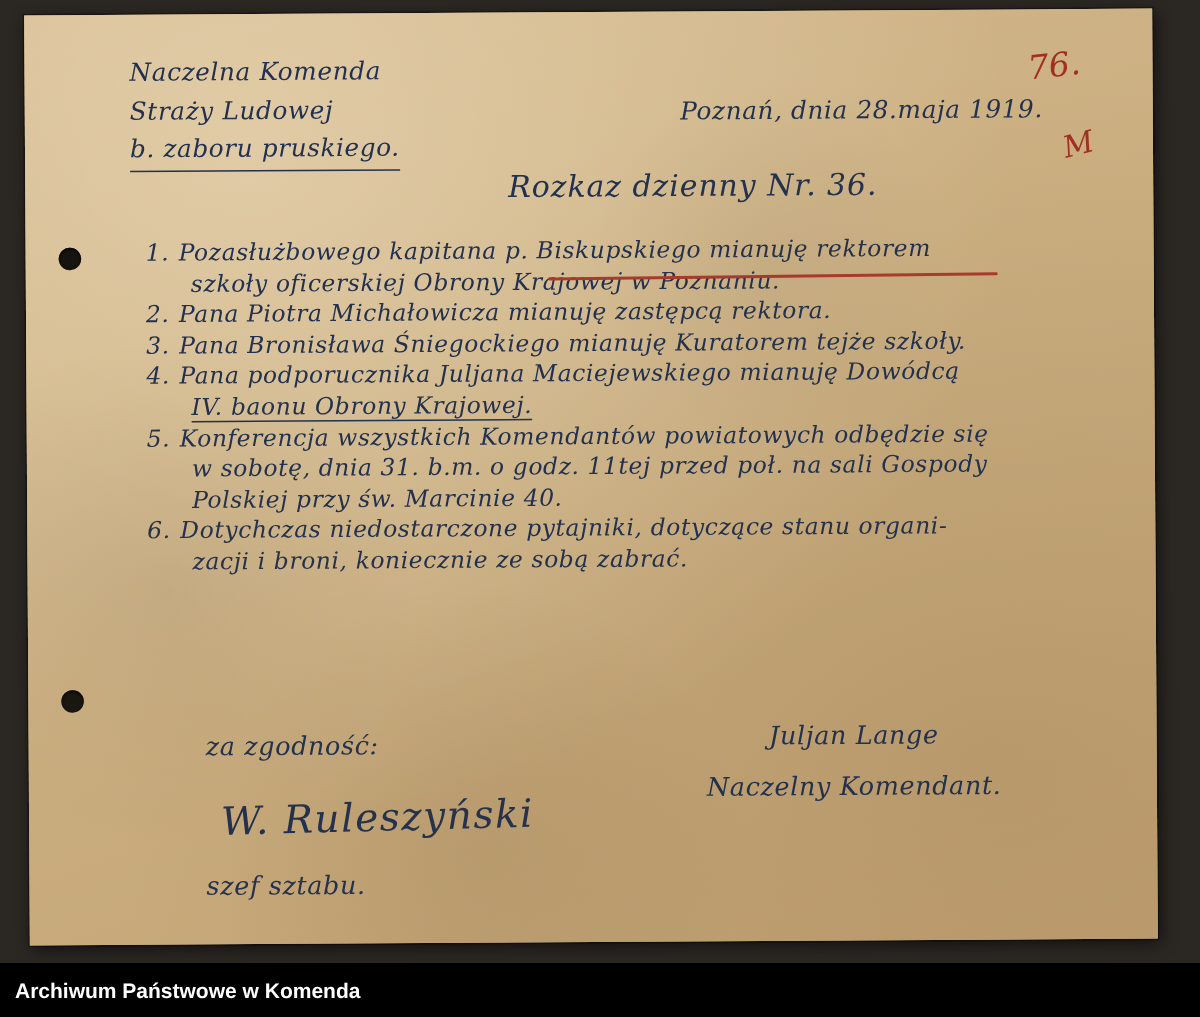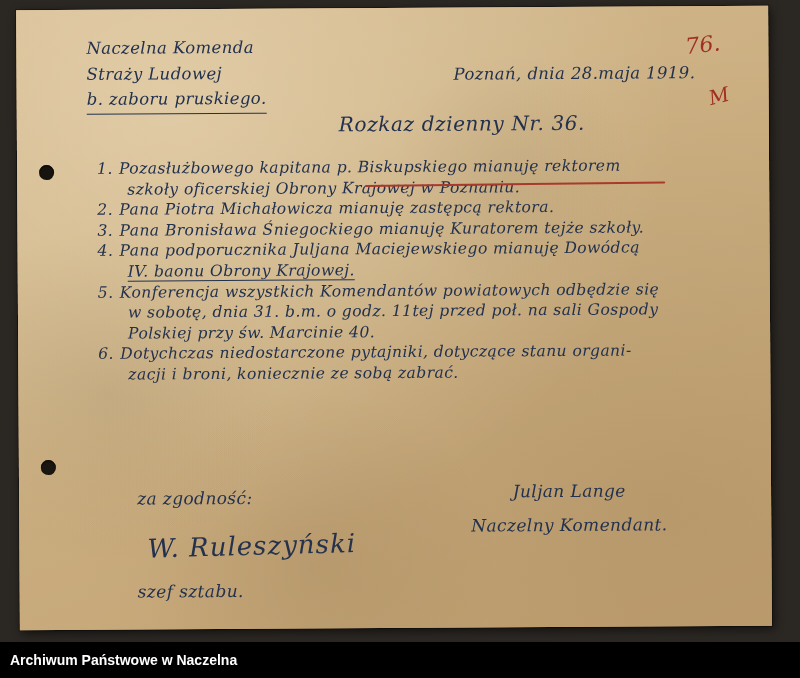--- a/index.html
+++ b/index.html
@@ -271,16 +271,16 @@
     </div>
 
     <div class="sig-right ink hand">
       <span class="line">Juljan Lange</span>
       <span class="line">Naczelny Komendant.</span>
     </div>
 
   </div>
 
   <div class="caption-bar">
-    <span>Archiwum Państwowe w Naczelna</span>
+    <span>Archiwum Państwowe w Komenda</span>
   </div>
 
 </div>
 
 </body></html>

